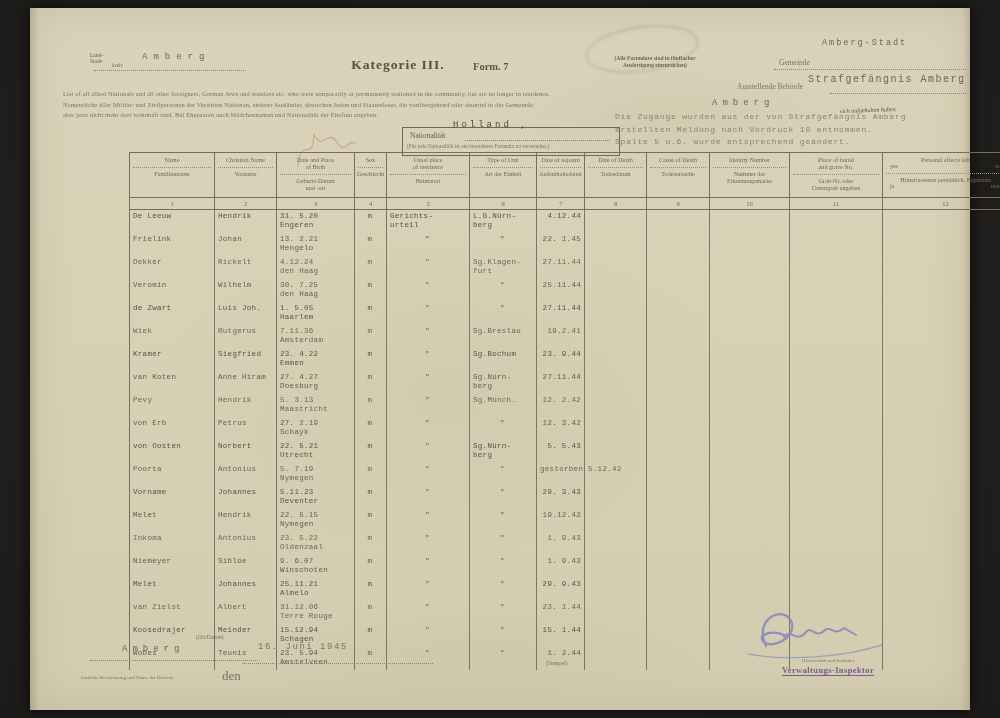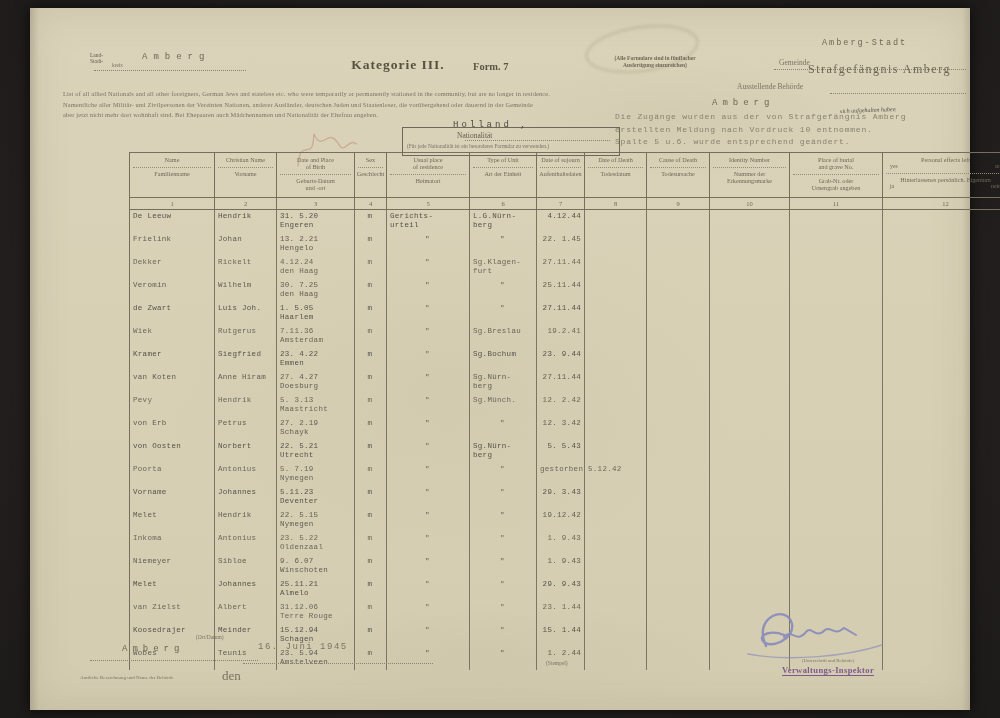--- a/index.html
+++ b/index.html
@@ -80,41 +80,41 @@
   <div class="pos" style="left:288px;top:49px;width:160px;text-align:center;font-size:13.5px;font-weight:bold;letter-spacing:1px;color:#57513f;">Kategorie III.</div>
   <div class="pos" style="left:443px;top:53px;font-size:10.5px;font-weight:bold;color:#5c5646;">Form. 7</div>
   <div class="pos preline" style="left:558px;top:47px;width:134px;text-align:center;font-size:5.5px;line-height:7px;color:#6f6857;font-weight:bold;">(Alle Formulare sind in fünffacher
 Ausfertigung einzureichen)</div>
 
   <div class="pos" style="left:555px;top:18px;width:110px;height:42px;border:2px solid rgba(125,115,95,.28);border-radius:50%;transform:rotate(-8deg);filter:blur(1.4px);"></div>
 
   <div class="pos typed" style="left:792px;top:30px;font-size:8.5px;letter-spacing:2px;color:#6d6856;">Amberg-Stadt</div>
   <div class="pos print" style="left:707px;top:50px;font-size:7.5px;margin-left:42px;">Gemeinde</div>
   <div class="pos dotline" style="left:744px;top:60px;width:192px;"></div>
-  <div class="pos typed" style="left:778px;top:54px;font-size:12px;letter-spacing:1.5px;color:#6b6654;font-family:Liberation Serif, serif;">Strafgefängnis Amberg</div>
+  <div class="pos typed" style="left:778px;top:66px;font-size:10px;letter-spacing:1.5px;color:#6b6654;">Strafgefängnis Amberg</div>
   <div class="pos print" style="left:707px;top:74px;font-size:7.5px;">Ausstellende Behörde</div>
   <div class="pos dotline" style="left:800px;top:84px;width:136px;"></div>
   <div class="pos typed" style="left:682px;top:90px;font-size:9px;letter-spacing:5px;color:#6e6957;">Amberg</div>
 
   <div class="pos preline print" style="left:33px;top:81px;width:770px;font-size:6.4px;line-height:10.6px;letter-spacing:.15px;">List of all allied Nationals and all other foreigners, German Jews and stateless etc. who were temporarily or permanently stationed in the community, but are no longer in residence.
 Namentliche aller Militär- und Zivilpersonen der Vereinten Nationen, anderer Ausländer, deutschen Juden und Staatenloser, die vorübergehend oder dauernd in der Gemeinde
 aber jetzt nicht mehr dort wohnhaft sind. Bei Ehepaaren auch Mädchennamen und Nationalität der Ehefrau angeben.</div>
 
   <div class="pos hand" style="left:810px;top:99px;font-size:6px;transform:rotate(-2deg);">sich aufgehalten haben</div>
 
   <div class="pos typed-faint preline" style="left:585px;top:103px;font-size:8px;line-height:12.6px;letter-spacing:.8px;">Die Zugänge wurden aus der von Strafgefängnis Amberg
 erstellten Meldung nach Vordruck 10 entnommen.
 Spalte 5 u.6. wurde entsprechend geändert.</div>
 
   <svg style="left:253px;top:106px;opacity:.55;" width="82" height="56" viewBox="0 0 82 56">
     <path d="M10 45 C20 15 25 48 33 18 C38 40 48 12 55 35 C58 45 66 30 72 38" fill="none" stroke="#bf8f7d" stroke-width="1.4" stroke-linecap="round" transform="rotate(-14 40 28)"></path>
   </svg>
 
   <div class="pos" style="left:372px;top:119px;width:216px;height:27px;border:1px solid #6f6858;">
-    <span class="print-dk" style="position:absolute;left:7px;top:3px;font-size:7.5px;margin-left:47px;">Nationalität</span>
+    <span class="print-dk" style="position:absolute;left:7px;top:3px;font-size:7.5px;">Nationalität</span>
     <span class="dotline" style="position:absolute;left:62px;top:11px;width:145px;"></span>
     <span class="print" style="position:absolute;left:4px;top:15px;font-size:5.4px;">(Für jede Nationalität ist ein besonderes Formular zu verwenden.)</span>
   </div>
   <div class="pos typed" style="left:423px;top:112px;font-size:9px;letter-spacing:3px;color:#4c4942;text-align:right;">Holland ,</div>
 
   <table class="form">
     <colgroup>
       <col style="width:85px">
         <col style="width:62px">
         <col style="width:78px">

